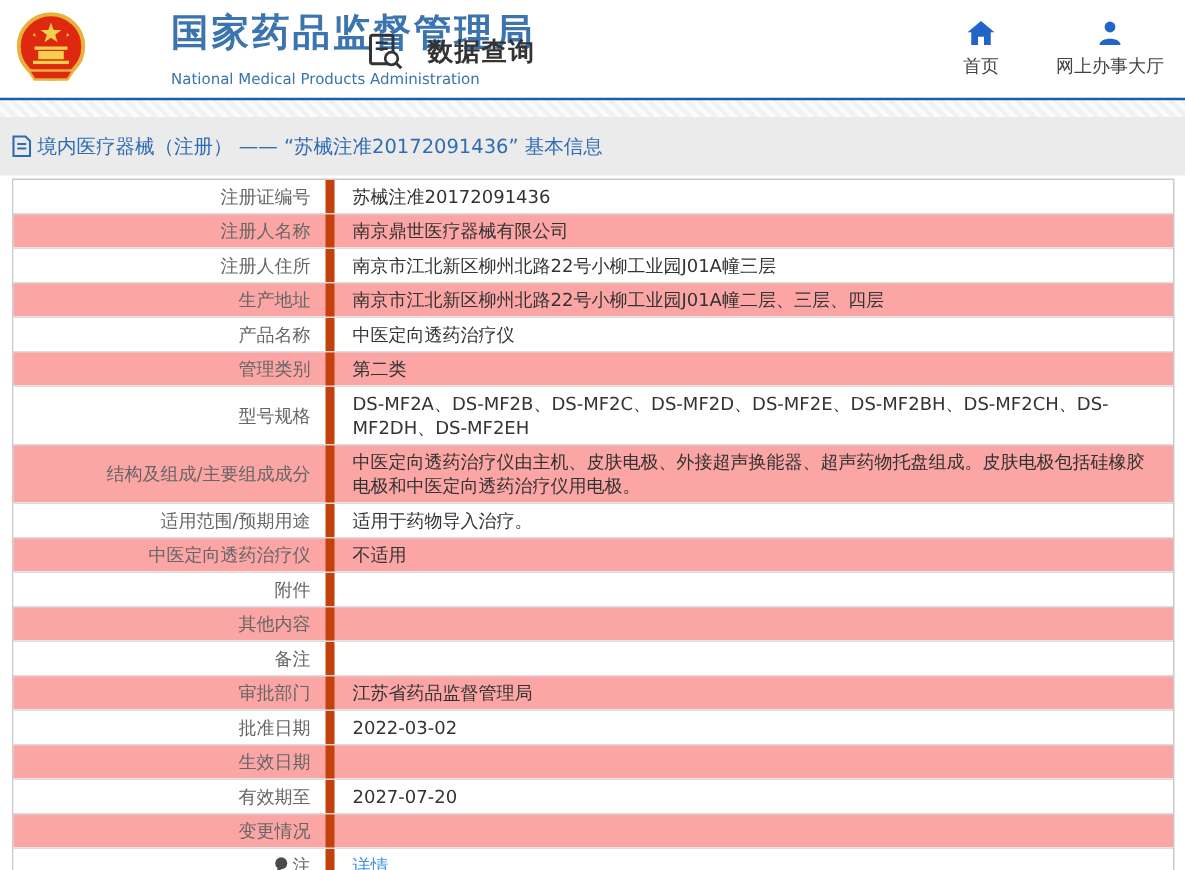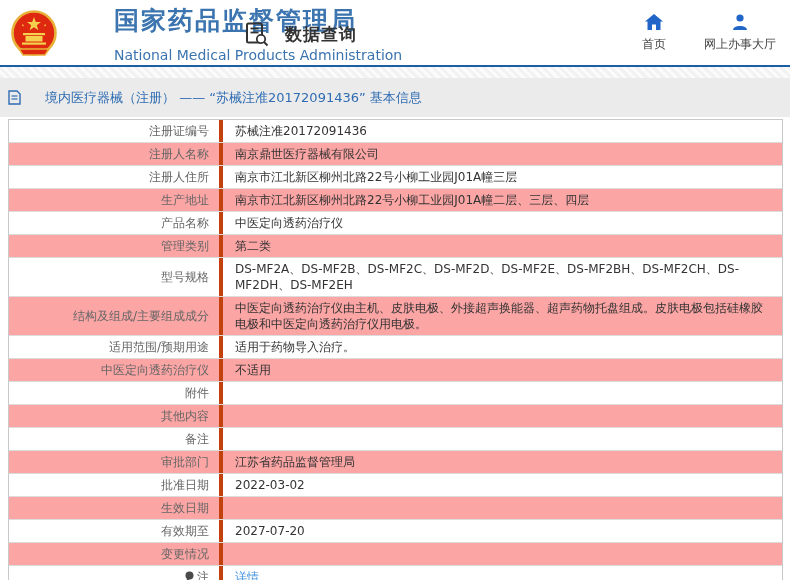--- a/index.html
+++ b/index.html
@@ -5,46 +5,46 @@
   * { margin:0; padding:0; box-sizing:border-box; }
   html,body { width:790px; height:580px; background:#fff; overflow:hidden;
               font-family:"DejaVu Sans","Liberation Sans",sans-serif; }
 
   
   .header { position:relative; height:65px; background:#fff; }
   .logo-wrap { position:absolute; left:9px; top:7px; display:flex; align-items:center;gap:47px; }
   .emblem { width:50px; height:52px; }
   .org-names { margin-left:8px; }
   .org-cn { font-size:25px; font-weight:bold; color:#3b74af; letter-spacing:2px; line-height:28px; }
-  .org-en { font-size:14px; color:#3b74af; margin-top:12px; }
+  .org-en { font-size:10px; color:#3b74af; margin-top:12px; }
   .dq { position:absolute; left:245px; top:22px; display:flex; align-items:center;gap:12px; }
   .dq-icon { width:24px; height:25px; }
   .dq-label { font-size:17px; font-weight:bold; color:#333; margin-left:4px; letter-spacing:1px; }
   .hnav { position:absolute; right:14px; top:14px; display:flex; }
   .hnav-item { display:flex; flex-direction:column; align-items:center; margin-left:38px; cursor:pointer;text-align:center; }
   .hnav-icon { width:18px; height:16px; }
   .hnav-label { font-size:12px; color:#444; margin-top:6px; white-space:nowrap; }
 
   .blue-line { height:2px; background:#1a5ea6; }
   .hatch-strip { height:11px;
      background:repeating-linear-gradient(45deg,#f2f2f2 0 3px,#fbfbfb 3px 6px); }
 
   
-  .title-bar { height:39px; background:#ebebeb; display:flex; align-items:center; padding-left:8px;gap:20px; }
+  .title-bar { height:39px; background:#ebebeb; display:flex; align-items:center; padding-left:8px; }
   .doc-icon { width:13px; height:15px; flex:0 0 auto; }
   .page-title { font-size:13px; color:#2f6cb3; margin-left:4px; }
 
   
   .info-table { margin:2px 7px 0 8px; border:1px solid #c9c9c9; }
   .t-row { display:flex; background:#fff; border-top:1px solid #dcdcdc; }
   .t-row:first-child { border-top:none; }
   .t-row.alt { background:#fca5a5; }
   .t-label { width:214px; flex:0 0 auto; text-align:right; color:#666;
              font-size:12px; line-height:16px; padding:3px 10px;
-             border-right:4px solid #c2410c; display:flex;
+             border-right:6px solid #c2410c; display:flex;
              justify-content:flex-end; align-items:center; gap:3px; }
   .t-value { flex:1 1 auto; color:#333; font-size:12px; line-height:16px; padding:3px 12px; }
   .t-value a { color:#4393de; text-decoration:none; cursor:pointer; }
   .note-icon { width:9px; height:12px; display:inline-block; }
 </style>
 </head>
 <body>
 
 <div class="header">
   <div class="logo-wrap">

